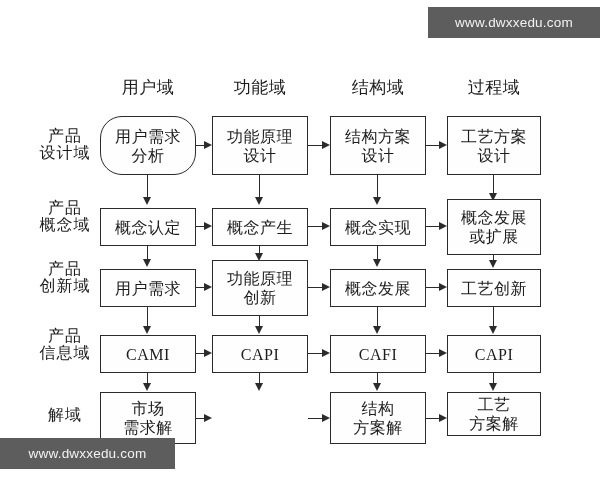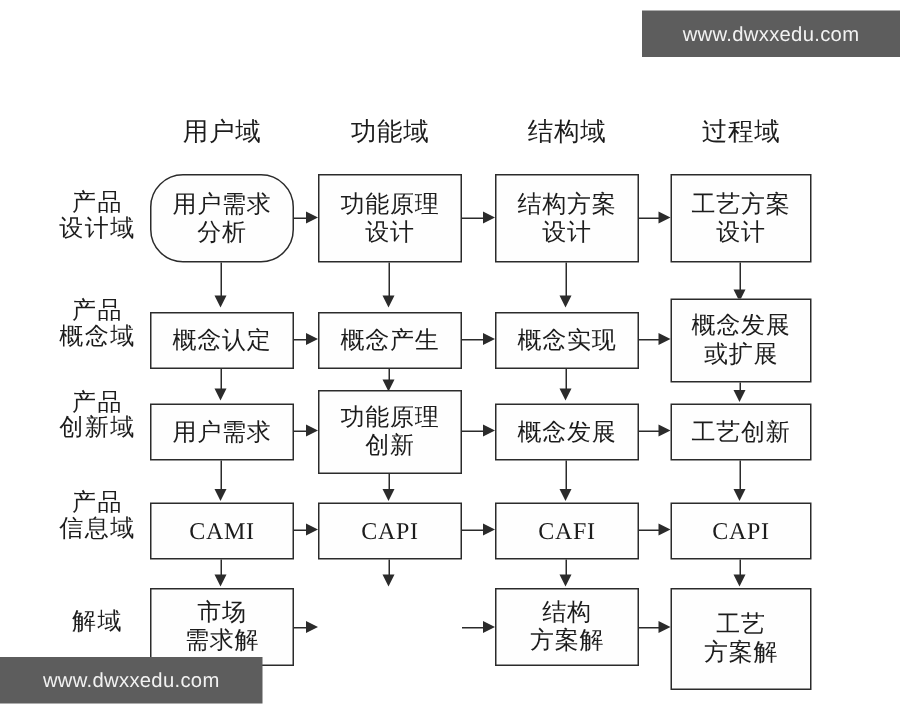--- a/index.html
+++ b/index.html
@@ -314,21 +314,21 @@
         <div>市场</div>
         <div>需求解</div>
       </div>
     </div>
     <div class="node" style="left:330px; top:374px; width:96px; height:52px;">
       <div>
         <div>结构</div>
         <div>方案解</div>
       </div>
     </div>
-    <div class="node" style="left:447px; top:374px; width:94px; height:68px;">
+    <div class="node" style="left:447px; top:374px; width:94px; height:44px;">
       <div>
         <div>工艺</div>
         <div>方案解</div>
       </div>
     </div>
 
     <div class="h-line" style="left:196px; top:400px; width:9px;"></div>
     <div class="h-arrow" style="left:204px; top:396px;"></div>
     <div class="h-line" style="left:308px; top:400px; width:15px;"></div>
     <div class="h-arrow" style="left:322px; top:396px;"></div>

